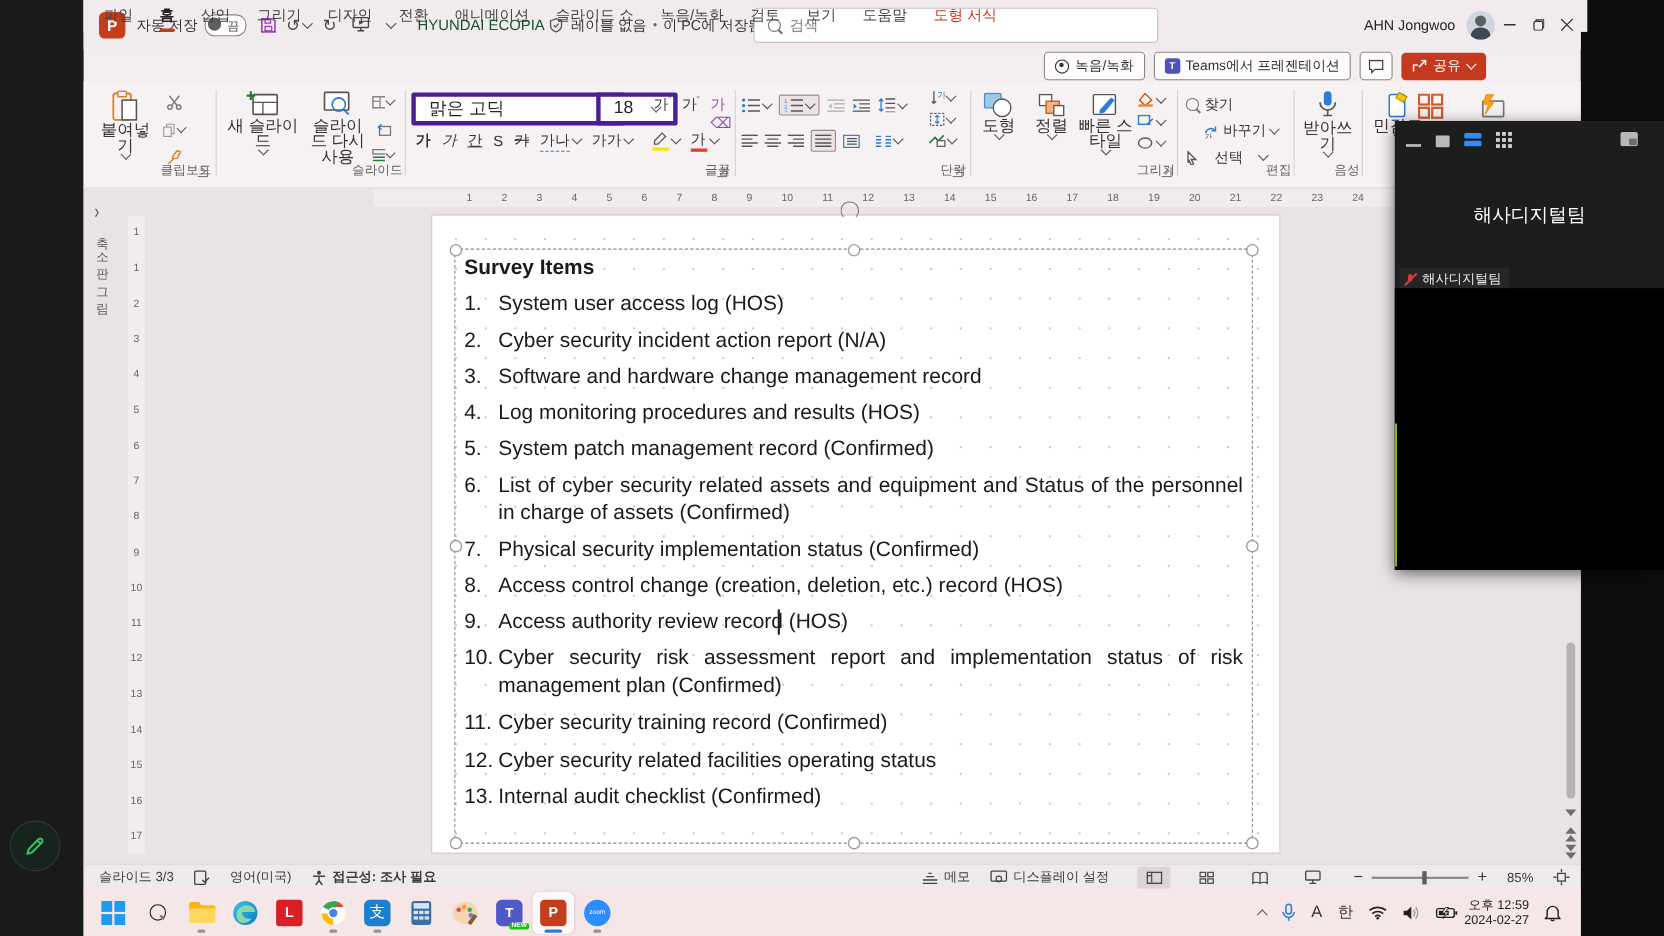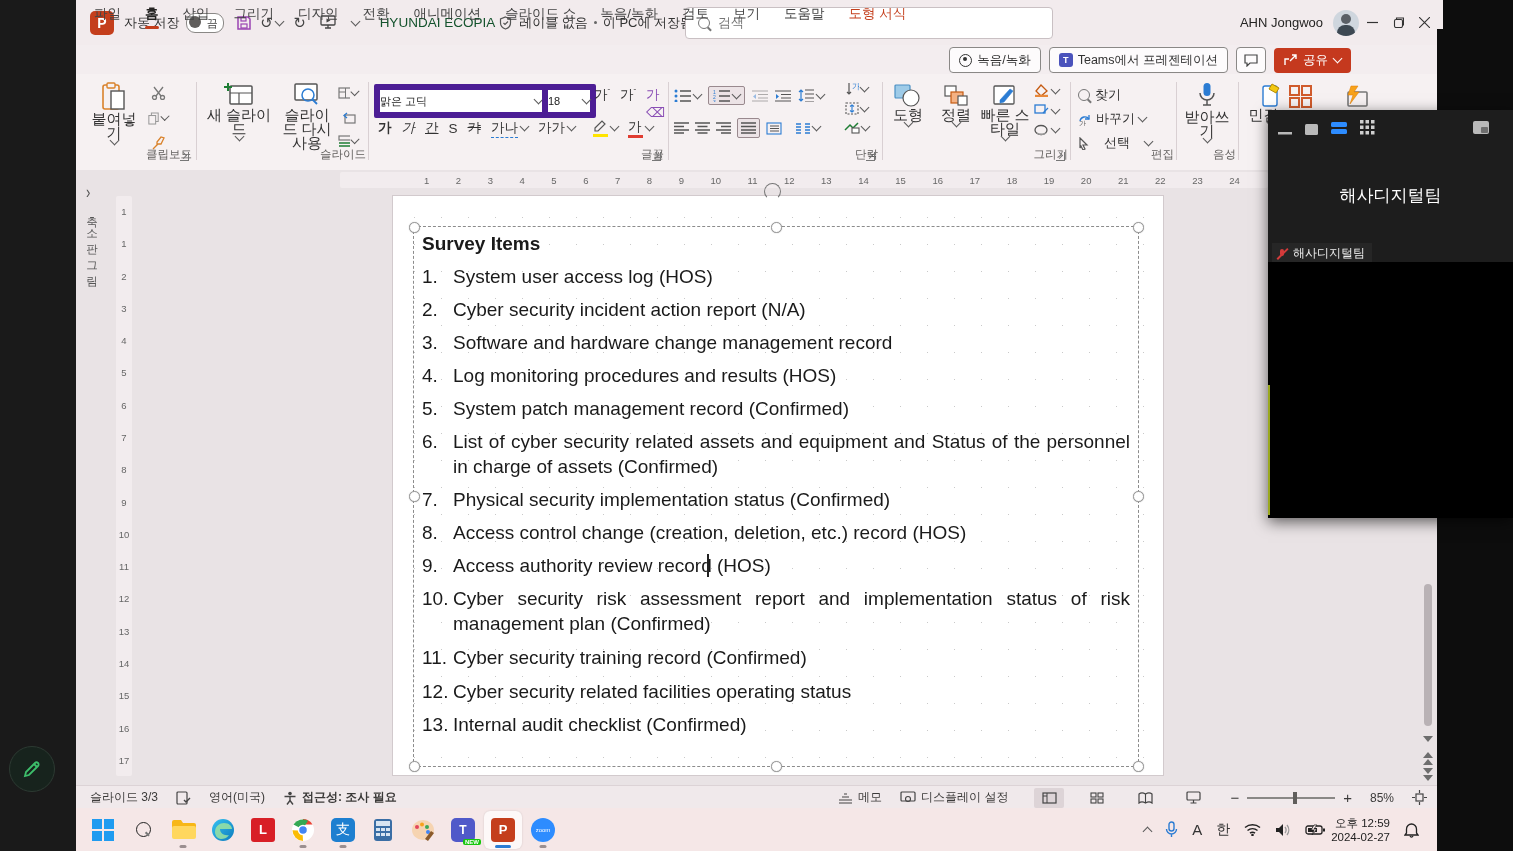--- a/index.html
+++ b/index.html
@@ -47,21 +47,21 @@
   
   #ribbon{left:0;top:74px;width:1361px;height:96px;background:#f6f1f2;border-bottom:1px solid #d9d0d3}
   .grp-label{position:absolute;bottom:4px;left:0;right:0;text-align:right;font-size:11.5px;color:#605e5c}
   .launcher{position:absolute;bottom:5px;right:3px;width:8px;height:8px;border-right:1.4px solid #777;border-bottom:1.4px solid #777}
   .launcher:after{content:"";position:absolute;right:2px;bottom:2px;width:4px;height:4px;border-right:1.4px solid #777;border-bottom:1.4px solid #777;transform:rotate(-45deg)}
   .big-btn{display:flex;flex-direction:column;align-items:center;justify-content:flex-start;font-size:15px;color:#333;text-align:center;line-height:14px}
   .sm-ic{width:20px;height:18px}
   .ribbon-txt{font-size:13px;color:#333}
   .fmt-b{font-size:13.5px;color:#333;padding:2px 4px;border-radius:2px}
   .sel-box{border:1px solid #99898e;background:#ece3e6;border-radius:2px}
-  .combo{background:#fff;border:6px solid #4c1d95;border-radius:2px;height:22px;display:flex;align-items:center;font-size:11px;color:#222;padding:0 0;justify-content:space-between}
+  .combo{background:#fff;border:4px solid #4c1d95;border-radius:2px;height:22px;display:flex;align-items:center;font-size:16px;color:#222;padding:0 12px;justify-content:space-between}
   .bar-under{display:block;height:3px;margin-top:-1px}
   
   #work{left:0;top:170px;width:1361px;height:615px;background:#e9e3e5}
   #thumb-chevron{left:10px;top:14px;color:#555;font-size:13px;transform:scaleY(1.4)}
   #thumb-label{left:8px;top:38px;writing-mode:vertical-rl;font-size:11.5px;color:#555;letter-spacing:2px}
   #hruler{left:264px;top:2px;width:816px;height:16px;background:#f2ecee;border-radius:2px;display:flex;justify-content:space-between;align-items:center;padding:0 28px 0 84px;font-size:9.5px;color:#666}
   #vruler{left:40px;top:26px;width:16px;height:560px;background:#f2ecee;border-radius:2px;display:flex;flex-direction:column;justify-content:space-between;align-items:center;padding:10px 0;font-size:9.5px;color:#666}
   
   #slide{left:317px;top:26px;width:770px;height:579px;background:#fff;box-shadow:0 0 0 1px #d2cacd;
          background-image:radial-gradient(#c9c9c9 0.9px,transparent 0.9px);background-size:27px 27px;background-position:8px 8px}
@@ -501,21 +501,21 @@
       <span class="grp-label">그리기</span>
       <span class="launcher"></span>
     </div>
     <div class="vdiv abs" style="left:994px;top:8px;height:78px"></div>
 
     <div class="abs" style="left:998px;top:4px;width:100px;height:88px">
       <div class="abs flex" style="left:4px;top:8px;gap:5px">
         <span class="mag" style="margin:0"></span>
           <span class="ribbon-txt">찾기</span>
       </div>
-      <div class="abs flex" style="left:4px;top:32px;gap:4px">
+      <div class="abs flex" style="left:20px;top:32px;gap:4px">
         <svg width="14" height="13">
             <path d="M2 8a5 5 0 019-2" fill="none" stroke="#2b7cd3" stroke-width="1.3"></path>
             <path d="M11 2v4H7" fill="none" stroke="#2b7cd3" stroke-width="1.3"></path>
             <text x="1" y="13" font-size="7" fill="#555">가</text>
           </svg>
         <span class="ribbon-txt">바꾸기</span>
           <span class="chev"></span>
       </div>
       <div class="abs flex" style="left:4px;top:56px;gap:15px">
         <svg width="11" height="13">

